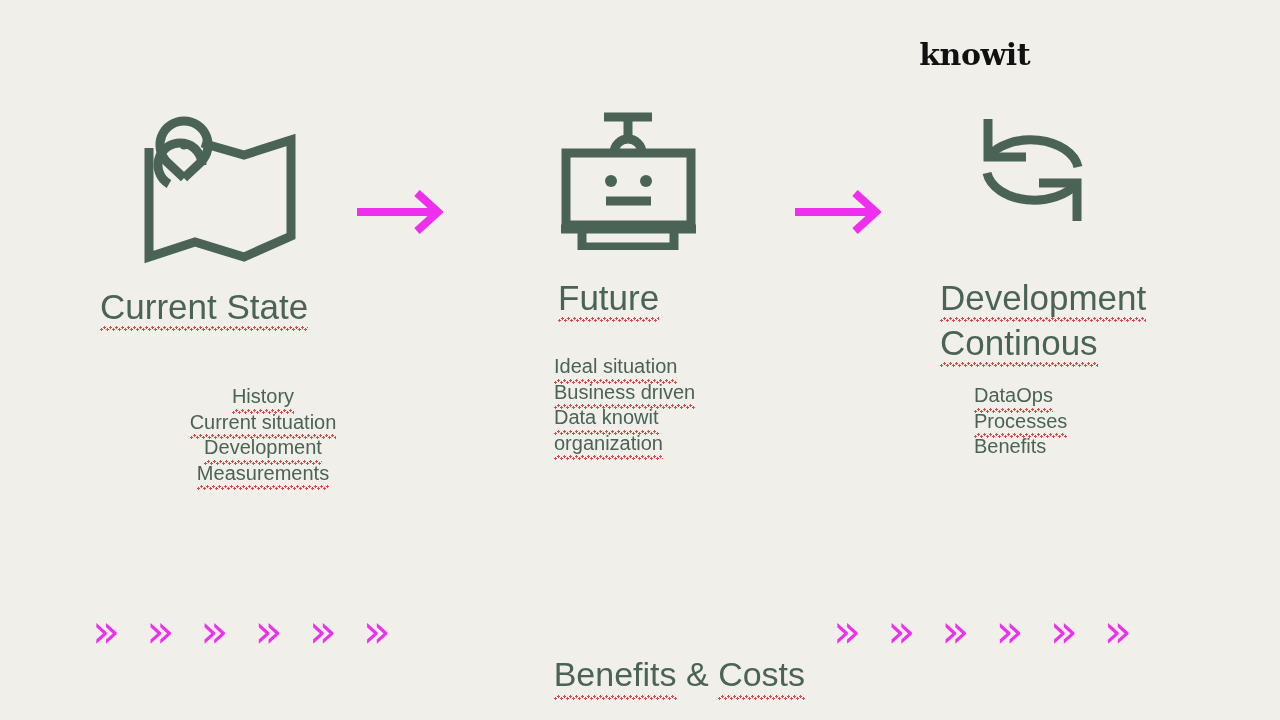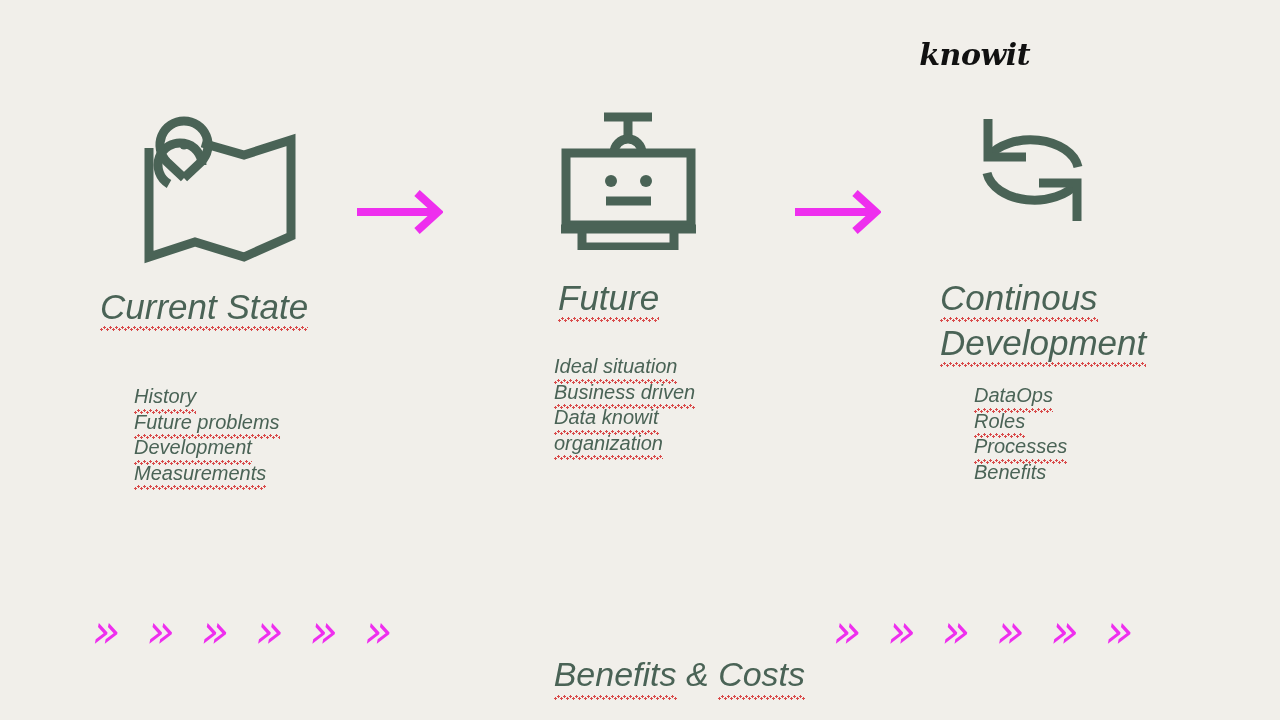--- a/index.html
+++ b/index.html
@@ -12,21 +12,20 @@
     background: #F1EFEA;
     font-family: "Liberation Sans", sans-serif;
     overflow: hidden;
     position: relative;
   }
   .slide {
     position: relative;
     width: 1072px;
     height: 720px;
     background: #F1EFEA;
-    font-style: italic;
   }
 
   
   .logo {
     position: absolute;
     top: 40px;
     right: 42px;
     font-family: "DejaVu Serif", "Liberation Serif", serif;
     font-size: 30px;
     font-weight: 700;
@@ -67,21 +66,21 @@
   .col-3 .col-title { padding-left: 50px; }
 
   .col-list {
     margin: 0;
     padding: 0;
     list-style: none;
     color: #4A6356;
     font-size: 20px;
     line-height: 25.5px;
   }
-  .col-1 .col-list { padding-left: 72px; margin-top: 55px; }
+  .col-1 .col-list { padding-left: 72px; margin-top: 55px; text-align: center; }
   .col-2 .col-list { padding-left: 86px; margin-top: 34px; }
   .col-3 .col-list { padding-left: 84px; margin-top: 18px; }
 
   
   .sq {
     position: relative;
     display: inline-block;
     white-space: pre;
   }
   .sq::after {
@@ -183,21 +182,21 @@
           <path d="M 44 16 a 24 24 0 0 0 -17 41 L 44 73"></path>
         </g>
         <circle cx="44" cy="40" r="4.5" fill="#4A6356"></circle>
       </svg>
     </div>
     <div class="col-title">
       <span class="sq wavy">Current State</span>
     </div>
     <ul class="col-list">
       <li><span class="sq wavy">History</span></li>
-      <li><span class="sq wavy">Future problems</span></li>
+      <li><span class="sq wavy">Current situation</span></li>
       <li><span class="sq wavy">Development</span></li>
       <li><span class="sq wavy">Measurements</span></li>
     </ul>
   </div>
 
   <div class="arrow arrow-1">
     <svg width="88" height="44" viewBox="0 0 88 44" aria-hidden="true">
       <g fill="none" stroke="#EE2FEE" stroke-width="8" stroke-linecap="butt" stroke-linejoin="miter">
         <line x1="2" y1="22" x2="82" y2="22"></line>
         <polyline points="62,3 83,22 62,41"></polyline>
@@ -255,26 +254,25 @@
 
           <path d="M 18 52 a 48 32 0 0 1 90 10"></path>
           <polyline points="18,14 18,52 56,52"></polyline>
 
           <path d="M 107 78 a 48 32 0 0 1 -90 -10"></path>
           <polyline points="107,116 107,78 69,78"></polyline>
         </g>
       </svg>
     </div>
     <div class="col-title">
+      <div><span class="sq wavy">Development</span></div>
       <div><span class="sq wavy">Continous</span></div>
-      <div><span class="sq wavy">Development</span></div>
     </div>
     <ul class="col-list">
       <li><span class="sq wavy">DataOps</span></li>
-      <li><span class="sq wavy">Roles</span></li>
       <li><span class="sq wavy">Processes</span></li>
       <li><span>Benefits</span></li>
     </ul>
   </div>
 
   <div class="bottom">
     <div class="chev-row chev-left">
       <span class="chev">»</span>
       <span class="chev">»</span>
       <span class="chev">»</span>

